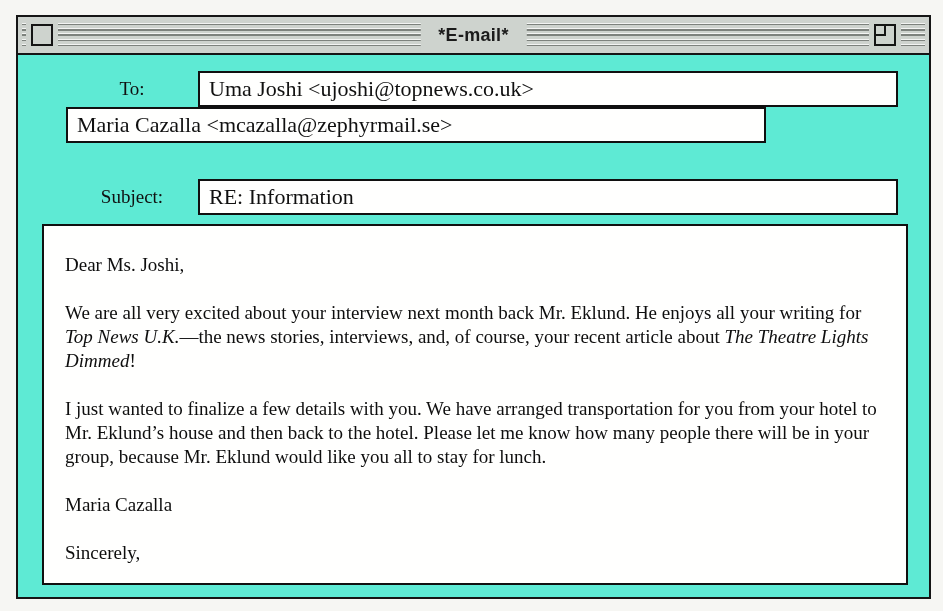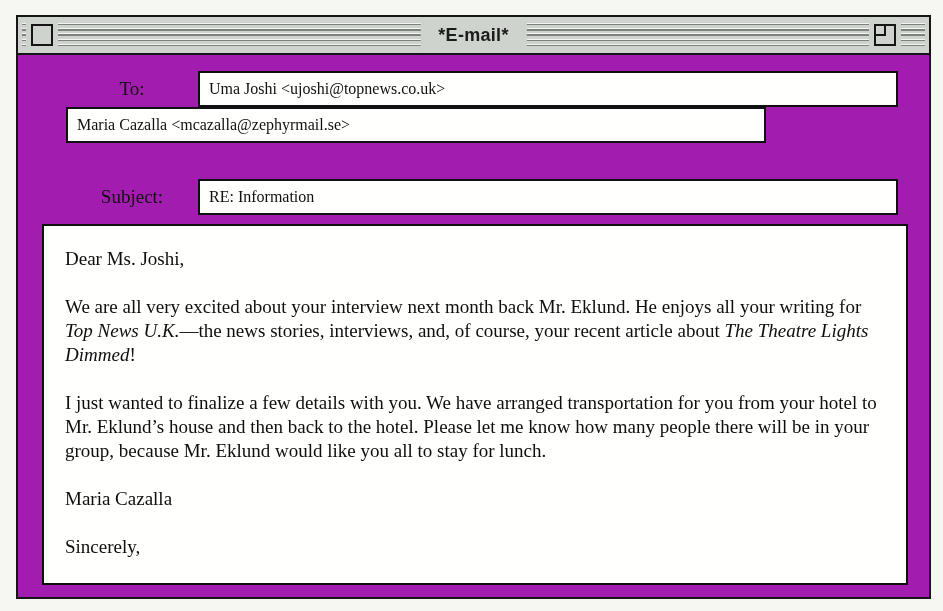--- a/index.html
+++ b/index.html
@@ -7,21 +7,21 @@
   body { font-family:"Liberation Serif", serif; }
 
   .page {
     position:relative; width:943px; height:611px;
     background:#f6f6f3;
   }
 
   
   .window {
     position:absolute; left:16px; top:15px; width:915px; height:584px;
-    background:#a21caf;
+    background:#5eead4;
     border:2px solid #151515;
   }
 
   
   .titlebar {
     position:relative; height:38px;
     background:#ced3ce;
     border-bottom:2px solid #151515;
   }
   .stripes {
@@ -66,32 +66,32 @@
   }
   .field-label {
     width:132px; flex:none;
     font-size:19px; color:#101010;text-align:center;
   }
   .field-box {
     width:700px; height:26px; flex:none;
     background:#fffffe; border:2px solid #101010;
     display:flex; align-items:center;
     padding:16px 9px; overflow:hidden;
-    font-size:16px; color:#101010; white-space:nowrap;
+    font-size:22px; color:#101010; white-space:nowrap;
   }
 
   
   .body-box {
     margin:14px 0 0 24px;
     width:866px; height:361px;
     background:#fffffe; border:2px solid #101010;
     overflow:hidden;
   }
   .body-text {
-    padding:21px 21px 0 21px;
+    padding:27px 21px 0 21px;
     font-size:19px; line-height:24px; color:#0e0e0e;
   }
   .body-text p { margin:0 0 24px 0; }
   .body-text em { font-style:italic; }
 </style>
 </head>
 <body>
 
 <div class="page">
   <div class="window">

